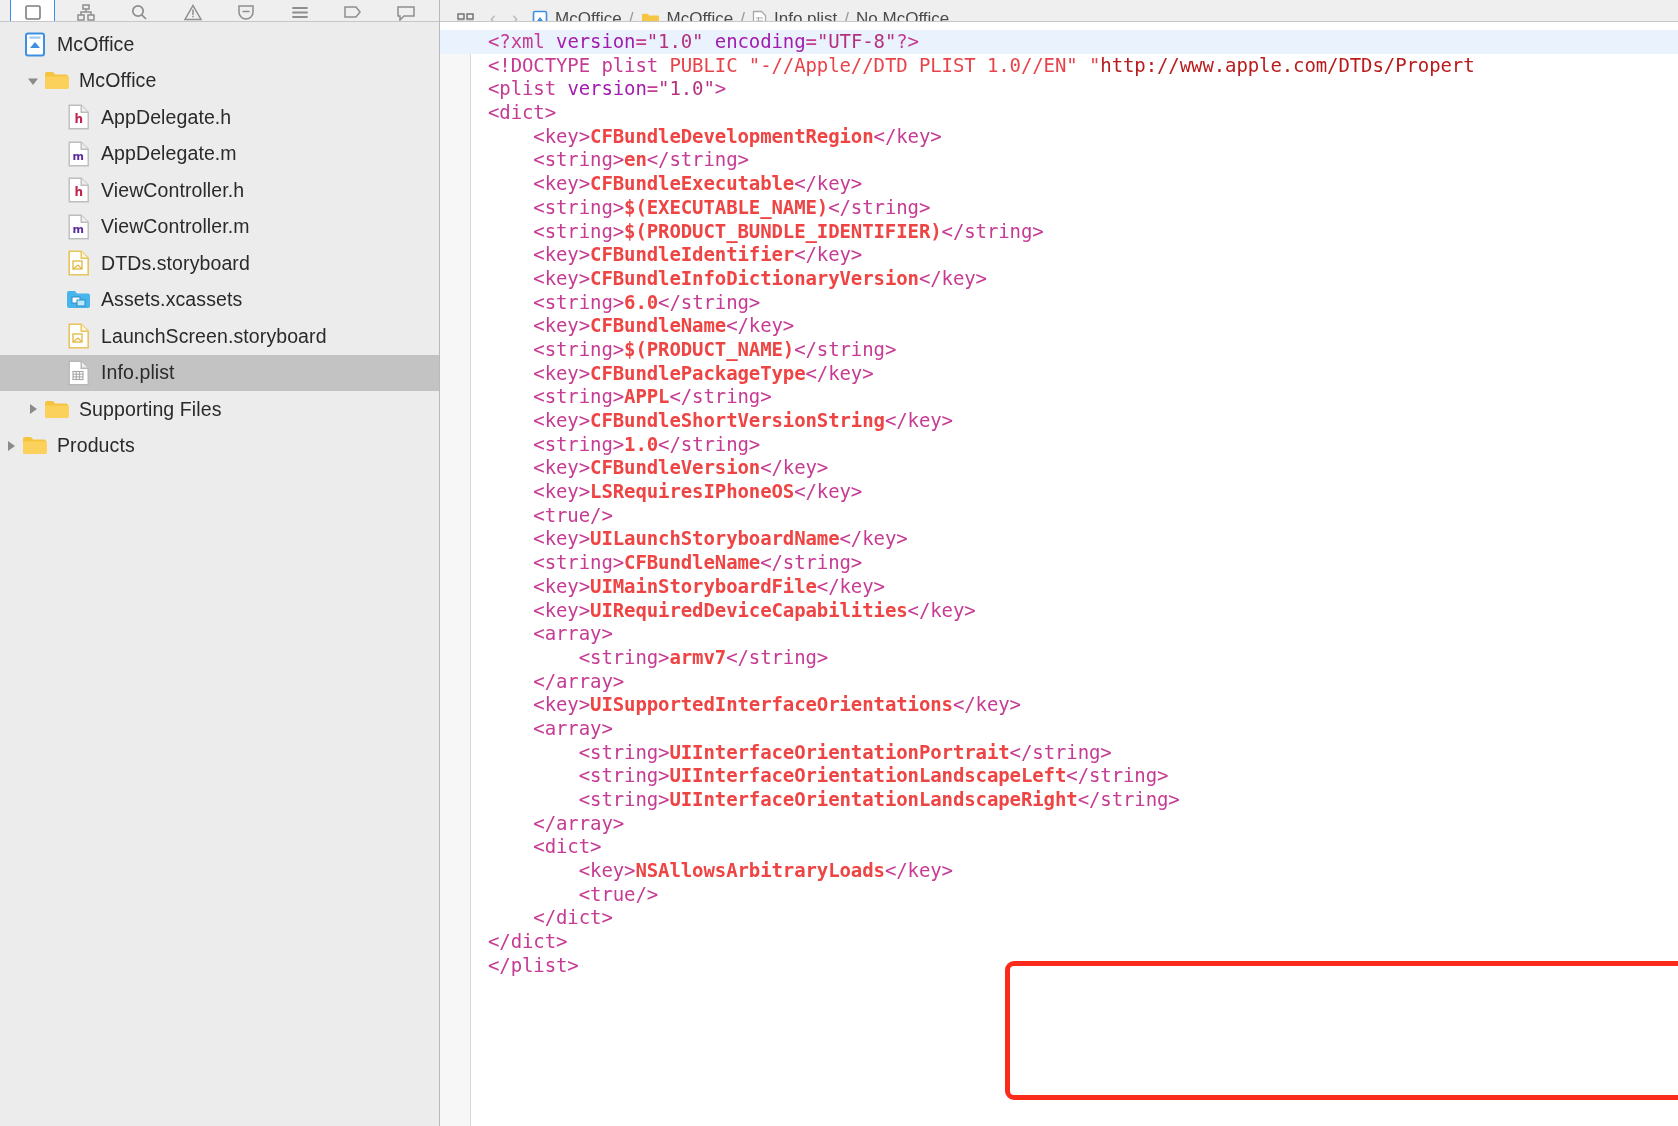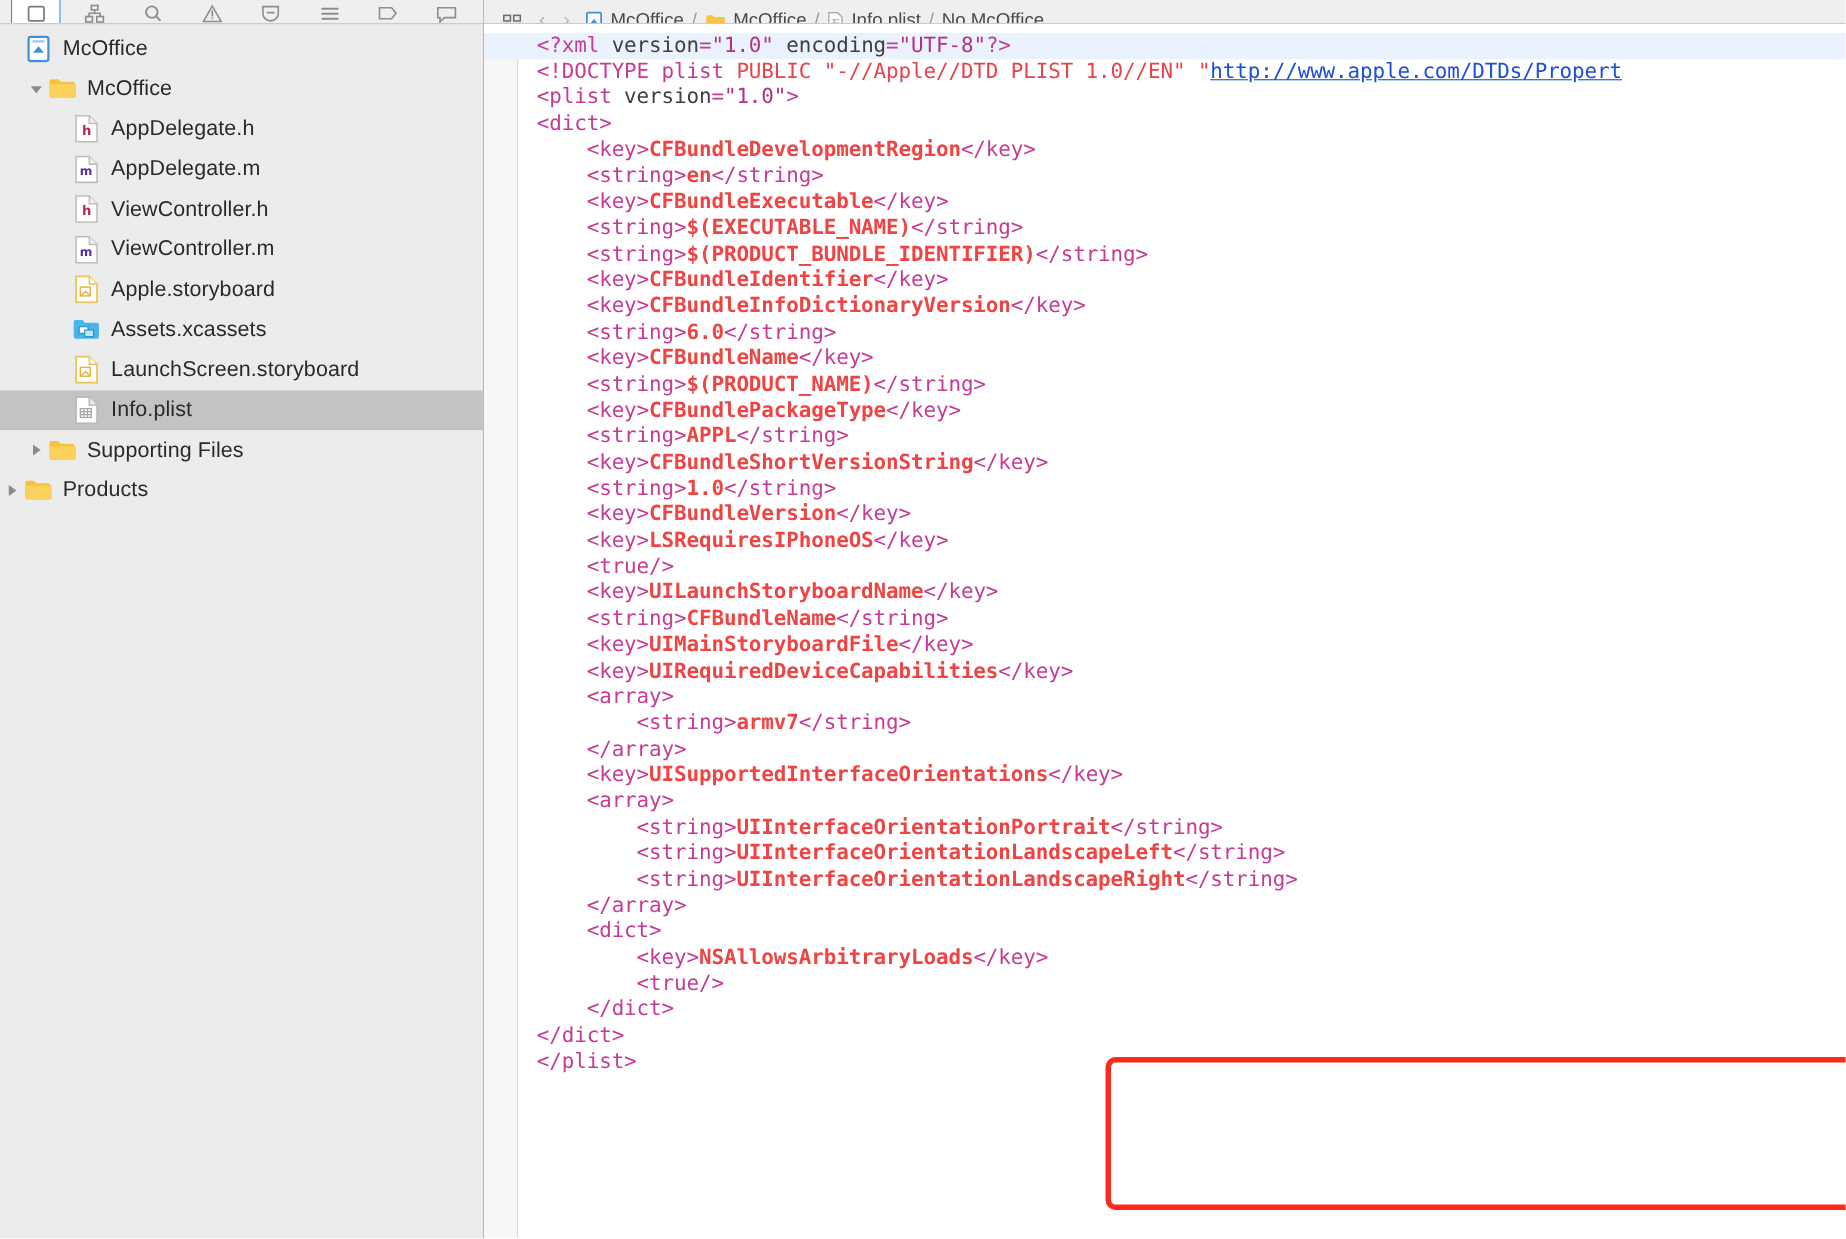--- a/index.html
+++ b/index.html
@@ -103,22 +103,22 @@
   #code-inner { padding-left: 48px; padding-top: 8px; position: relative; }
   .cline {
     height: 23.7px; white-space: pre; line-height: 23.7px;
     letter-spacing: -0.1px;
   }
   .cline.hl { background: #eaf2fd; margin-left: -48px; padding-left: 48px; }
 
   .tg  { color: #c63b93; }      
   .txt { color: #ef4444; font-weight: 600; }  
   .dt  { color: #e8434a; }      
-  .lnk { color: #1d4ed8; text-decoration: underline; }
-  .at  { color: #404040; }      
+  .lnk { color: #b91c1c; }
+  .at  { color: #a21caf; }      
   .av  { color: #b5317f; }      
 
   
   #annot {
     position: absolute;
     left: 565px; top: 939px;
     width: 1118px; height: 139px;
     border: 5px solid #fa2b1a;
     border-radius: 9px;
     pointer-events: none;
@@ -261,21 +261,21 @@
           <span style="flex: 0 0 44px;"></span>
           <span class="twisty"></span>
           <span class="row-icon">
             <svg width="22" height="26" viewBox="0 0 22 26">
               <path d="M1.2 1.2h12l7 7v16.6H1.2z" fill="#fff" stroke="#e8c45c" stroke-width="1.6"></path>
               <path d="M13.2 1.2v7h7" fill="#fdf4da" stroke="#e8c45c" stroke-width="1.4"></path>
               <rect x="5" y="11" width="9" height="8" fill="none" stroke="#e0b73f" stroke-width="1.3"></rect>
               <path d="M5 19l5-4 4 4" fill="none" stroke="#e0b73f" stroke-width="1.3"></path>
             </svg>
           </span>
-          <span class="row-label">Apple.storyboard</span>
+          <span class="row-label">DTDs.storyboard</span>
         </div>
         <div class="nav-row">
           <span style="flex: 0 0 44px;"></span>
           <span class="twisty"></span>
           <span class="row-icon">
             <svg width="26" height="22" viewBox="0 0 26 22">
               <path d="M1 4a2 2 0 012-2h6l2 2.4h11a2 2 0 012 2v10.6a2 2 0 01-2 2H3a2 2 0 01-2-2z" fill="#47b5ec"></path>
               <rect x="6" y="8" width="8" height="6" fill="#fff" stroke="#2a8fc4" stroke-width="1"></rect>
               <rect x="11" y="11" width="8" height="6" fill="#bfe7fa" stroke="#2a8fc4" stroke-width="1"></rect>
             </svg>

